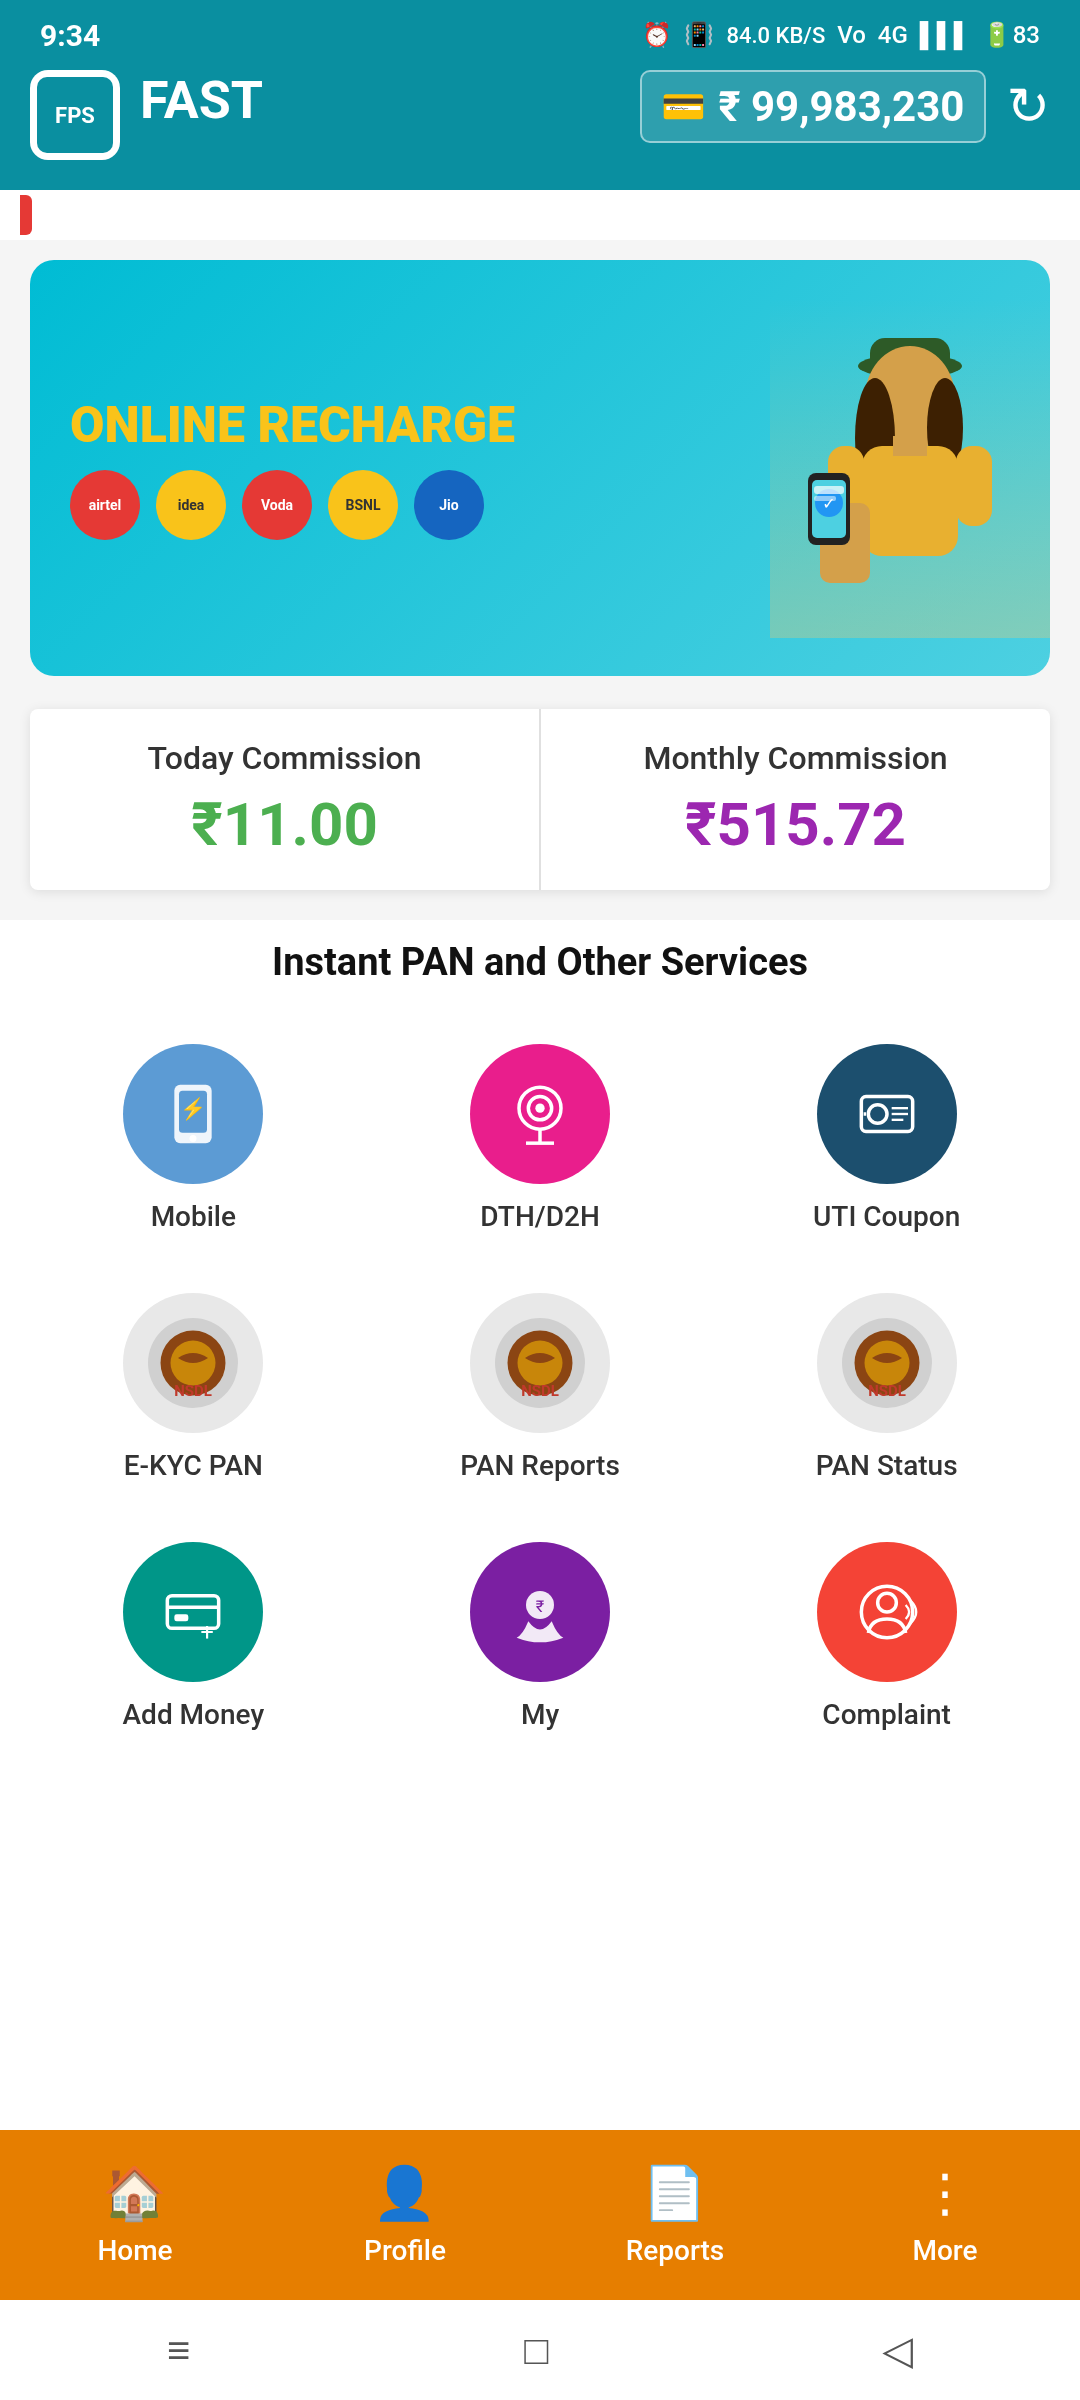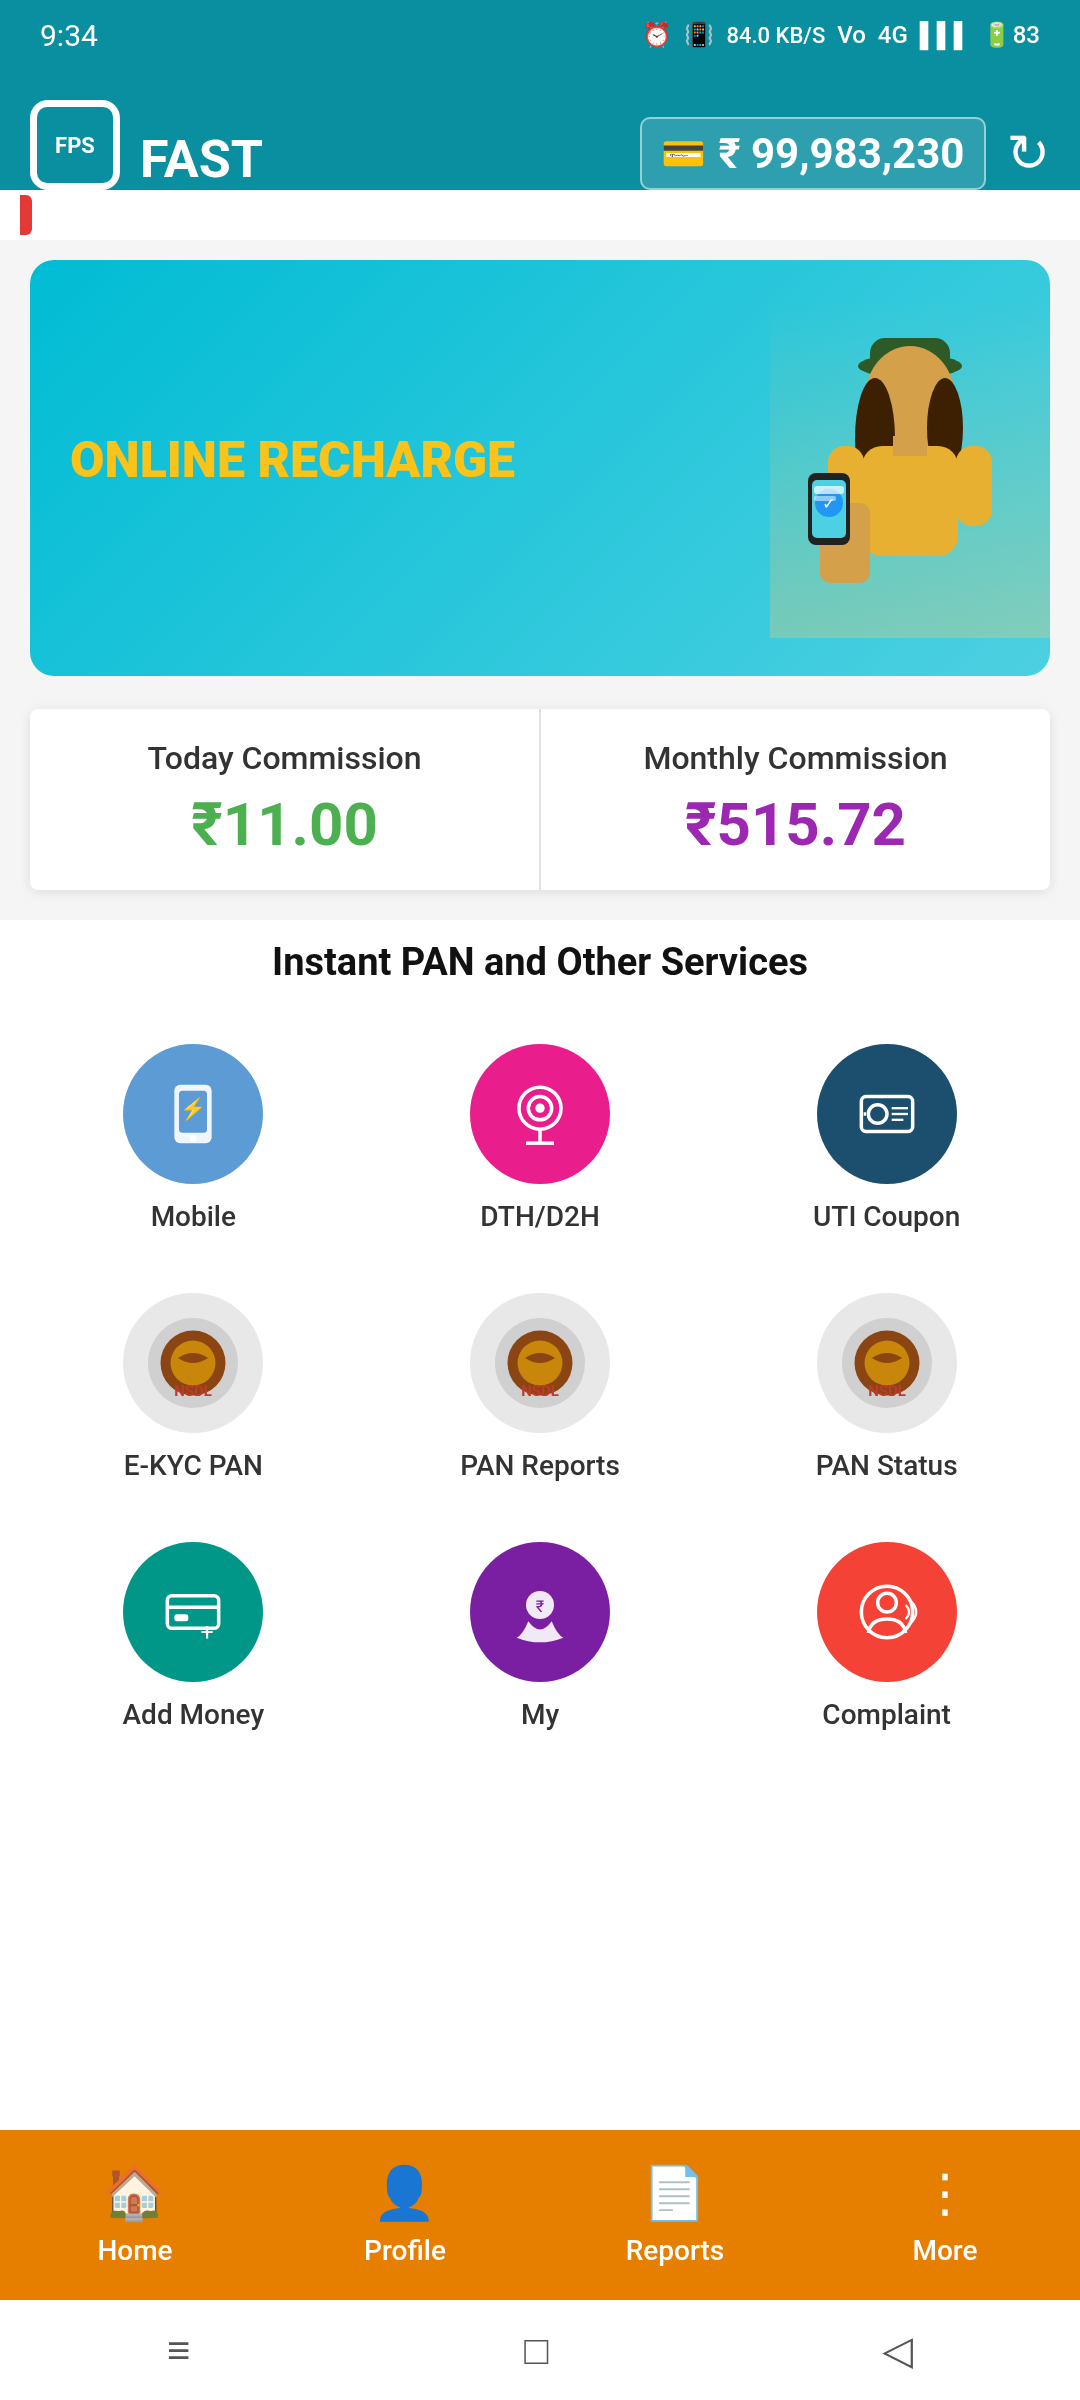--- a/index.html
+++ b/index.html
@@ -18,30 +18,30 @@
       background: #0a8fa0;
       height: 70px;
       display: flex;
       align-items: center;
       justify-content: space-between;
       padding: 0 40px;
       color: white;
       font-size: 28px;
       font-weight: 500;
     }
-    .status-bar .time { font-size: 30px; font-weight: 400; }
+    .status-bar .time { font-size: 30px; font-weight: 700; }
     .status-icons { display: flex; align-items: center; gap: 12px; font-size: 24px; }
     .battery-text { font-size: 22px; }
 
     
     .header {
       background: #0a8fa0;
       height: 120px;
       display: flex;
-      align-items: flex-end;
+      align-items: flex-start;
       padding: 0 30px;
       gap: 20px;
     }
     .logo-container {
       width: 90px;
       height: 90px;
       background: white;
       border-radius: 18px;
       display: flex;
       align-items: center;
@@ -339,20 +339,37 @@
   </div>
 </div>
 
 <div class="indicator-bar">
   <div class="red-indicator"></div>
 </div>
 
 <div class="banner">
   <div class="banner-left">
     <div class="banner-title">ONLINE RECHARGE</div>
+    <div class="operator-icons">
+      <div class="op-badge op-airtel">
+        <span>airtel</span>
+      </div>
+      <div class="op-badge op-idea">
+        <span style="color:#333;font-weight:bold;">idea</span>
+      </div>
+      <div class="op-badge op-vodafone">
+        <span>Voda</span>
+      </div>
+      <div class="op-badge op-bsnl">
+        <span style="color:#333;font-weight:bold;">BSNL</span>
+      </div>
+      <div class="op-badge op-jio">
+        <span>Jio</span>
+      </div>
+    </div>
   </div>
   <div class="banner-girl">
 
     <svg class="person-svg" viewBox="0 0 240 320" xmlns="http://www.w3.org/2000/svg">
 
       <ellipse cx="120" cy="48" rx="52" ry="12" fill="#2d5a27"></ellipse>
       <rect x="80" y="20" width="80" height="40" rx="15" fill="#2d5a27"></rect>
 
       <ellipse cx="120" cy="80" rx="45" ry="52" fill="#d4a04a"></ellipse>
 

